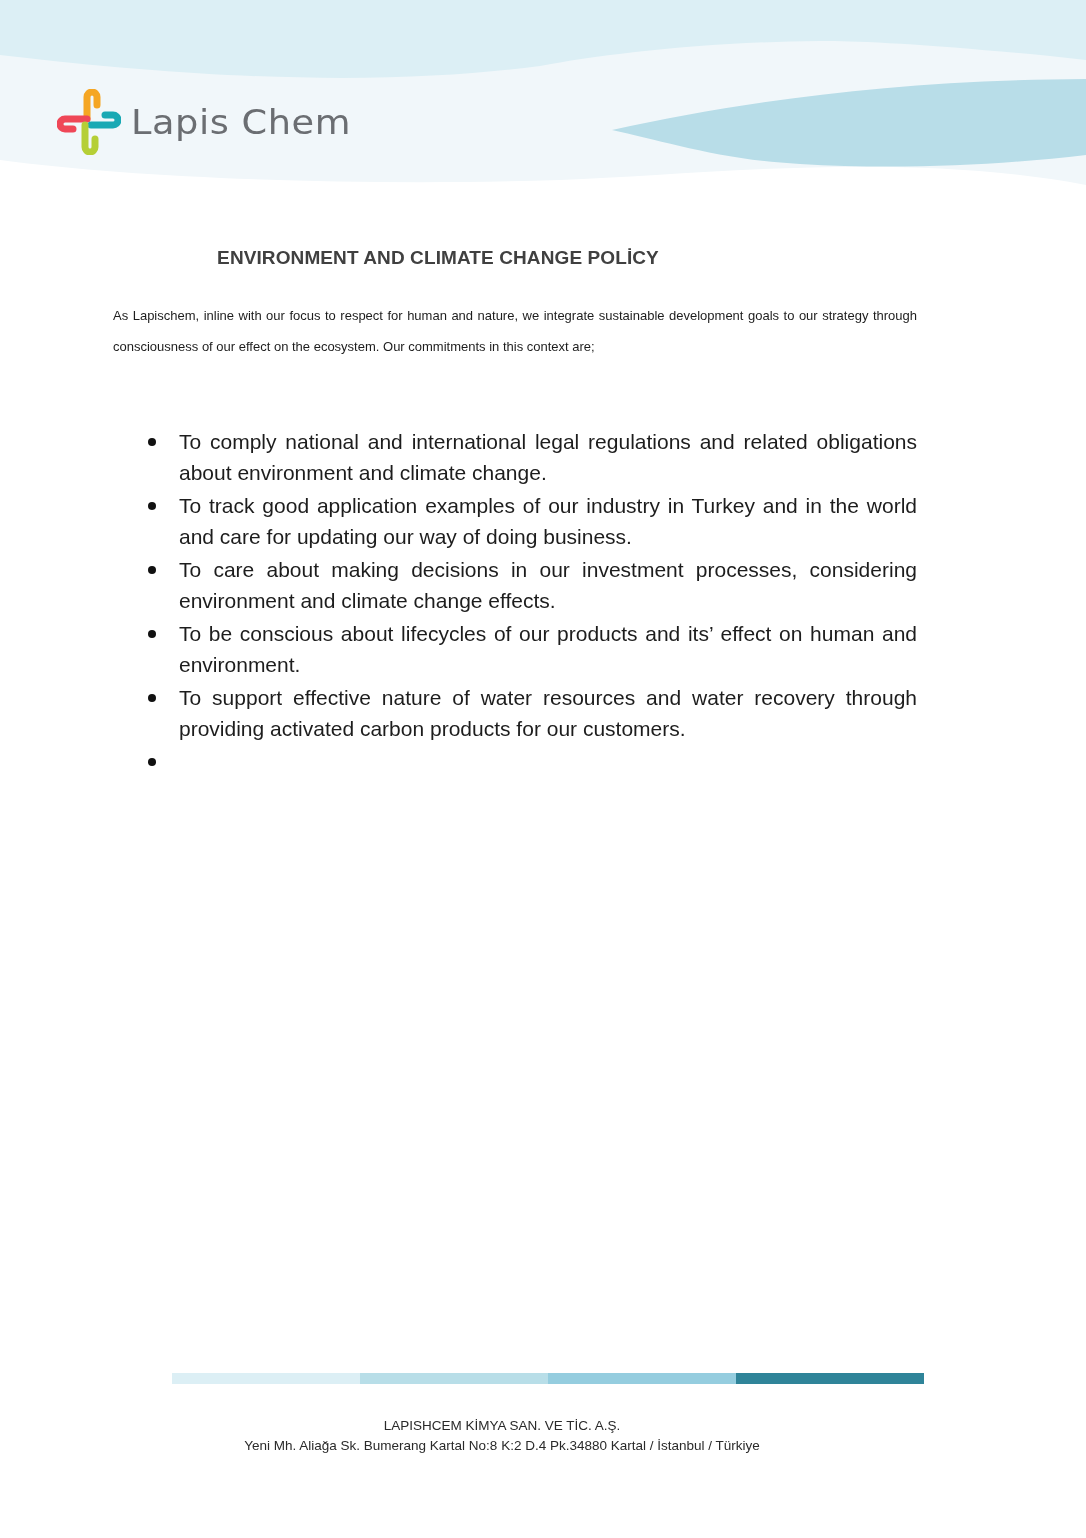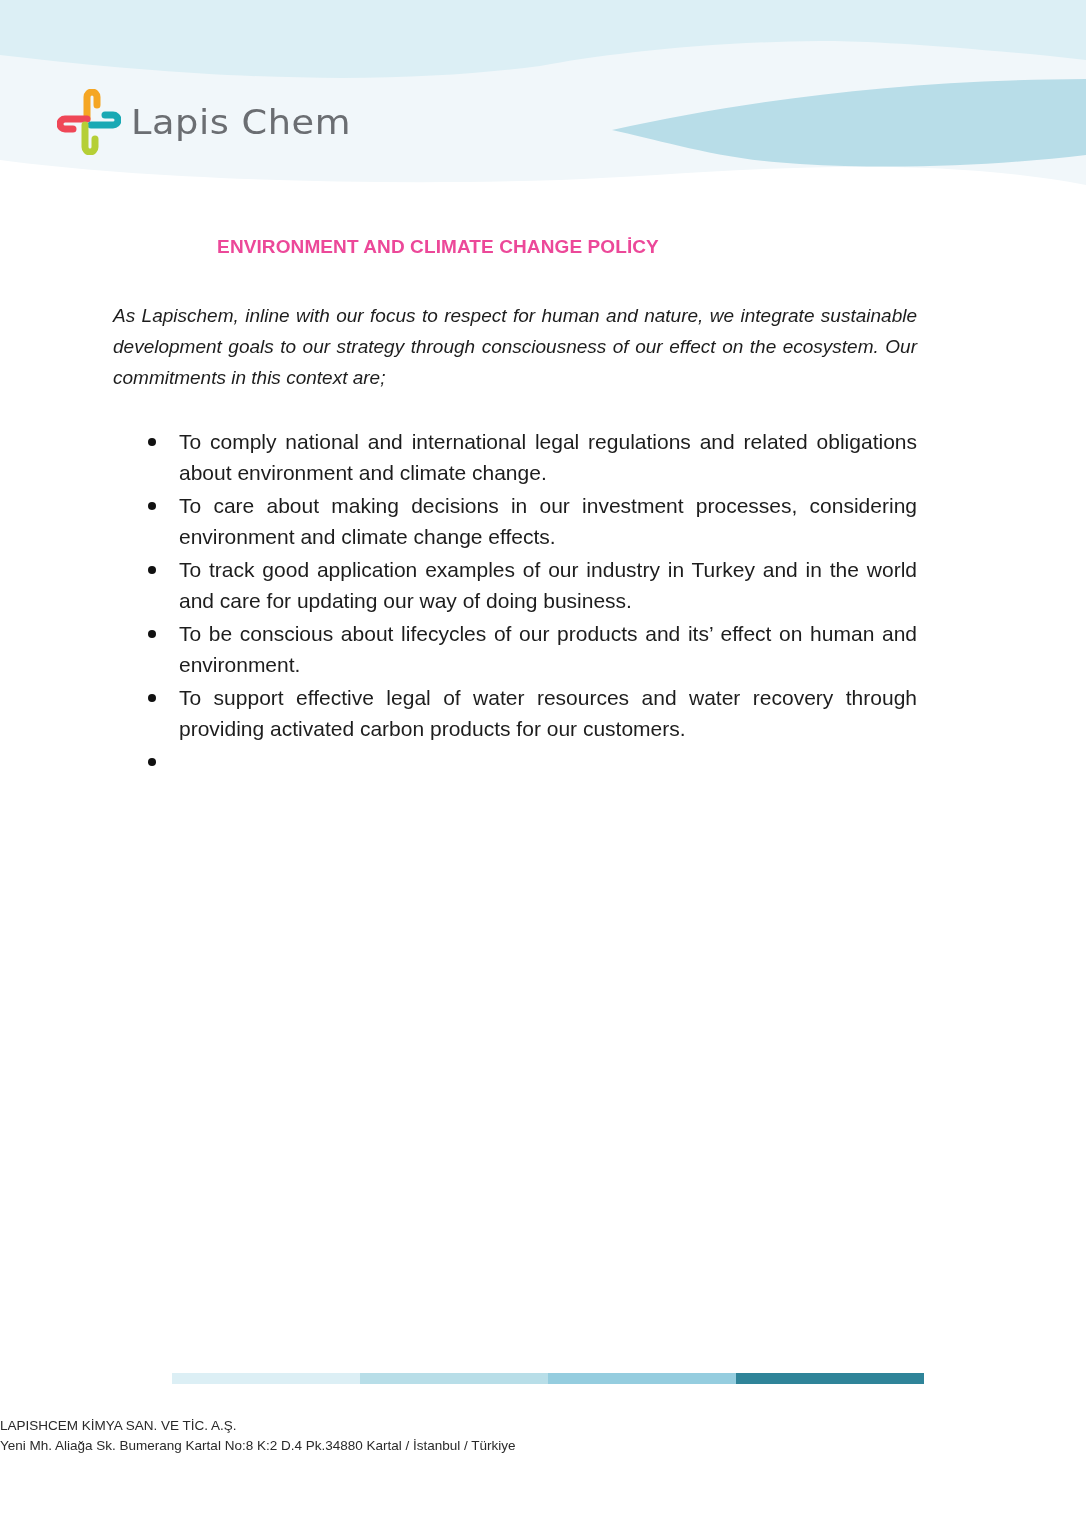--- a/index.html
+++ b/index.html
@@ -2,31 +2,31 @@
 <html><head>
 <meta charset="utf-8">
 <style>
   html, body { margin:0; padding:0; }
   body { width:1086px; height:1538px; background:#ffffff; position:relative; overflow:hidden;
          font-family:"Liberation Sans", sans-serif; color:#1b1b1b; }
   .header-waves { position:absolute; left:0; top:0; width:1086px; height:200px; }
   .logo { position:absolute; left:57px; top:89px; display:flex; align-items:center;justify-content:center; }
   .logo-mark { width:64px; height:66px; }
   .logo-text { font-family:"DejaVu Sans", sans-serif; font-size:34px; color:#6b6e72; margin-left:10px; letter-spacing:0.5px; font-weight:normal; transform:scaleX(1.08); transform-origin:left center; }
-  .title { position:absolute; left:0; width:876px; top:236px; text-align:center; font-weight:bold;
-           font-size:19px; color:#ec4899; letter-spacing:0.1px; }
-  .intro { position:absolute; left:113px; width:804px; top:300px; font-size:19px; line-height:31px;
-           text-align:justify; color:#1d1d1d;font-style:italic; }
+  .title { position:absolute; left:0; width:876px; top:247px; text-align:center; font-weight:bold;
+           font-size:19px; color:#404040; letter-spacing:0.1px; }
+  .intro { position:absolute; left:113px; width:804px; top:300px; font-size:13px; line-height:31px;
+           text-align:justify; color:#1d1d1d; }
   .bullets { position:absolute; left:113px; width:804px; top:426px; margin:0; padding:0; list-style:none; }
   .bullets li { position:relative; padding-left:66px; font-size:21px; line-height:31px; text-align:justify;
                 margin-bottom:2px; color:#1d1d1d; }
   .bullet-dot { position:absolute; left:35px; top:12px; width:8px; height:8px; border-radius:50%; background:#111; }
   .footer-bar { position:absolute; left:172px; top:1373px; width:752px; height:11px; display:flex; }
   .footer-bar div { flex:1; height:100%; }
-  .footer-text { position:absolute; left:0; width:1004px; top:1416px; text-align:left; font-size:13.5px;
+  .footer-text { position:absolute; left:0; width:1004px; top:1416px; text-align:center; font-size:13.5px;
                  line-height:20px; color:#2a2a2a; }
 </style>
 </head>
 <body>
 
 <svg class="header-waves" viewBox="0 0 1086 200" preserveAspectRatio="none">
   <rect x="0" y="0" width="1086" height="200" fill="#ffffff"></rect>
   <path d="M0,0 H1086 V185 C900,150 700,175 560,180 C380,186 150,180 0,160 Z" fill="#f1f7fa"></path>
   <path d="M0,0 H1086 V60 C950,45 850,40 820,41 C700,42 600,55 540,66 C420,82 250,85 0,55 Z" fill="#dceff5"></path>
   <path d="M612,130 C750,100 900,80 1086,79 V155 C1000,165 900,170 800,164 C720,160 660,140 612,130 Z" fill="#b8dde8"></path>
@@ -41,24 +41,24 @@
   </svg>
   <span class="logo-text">Lapis Chem</span>
 </div>
 
 <div class="title">ENVIRONMENT AND CLIMATE CHANGE POLİCY</div>
 
 <p class="intro" style="margin:0;">As Lapischem, inline with our focus to respect for human and nature, we integrate sustainable development goals to our strategy  through consciousness of our effect on the ecosystem. Our commitments in this context are;</p>
 
 <ul class="bullets">
   <li><span class="bullet-dot"></span><span>To comply national and international legal regulations  and related obligations about environment and climate change.</span></li>
+  <li><span class="bullet-dot"></span><span>To track good application examples of our industry in Turkey and in the world and care for  updating our way of doing business.</span></li>
   <li><span class="bullet-dot"></span><span>To care about making decisions in our investment processes, considering environment and climate change effects.</span></li>
-  <li><span class="bullet-dot"></span><span>To track good application examples of our industry in Turkey and in the world and care for  updating our way of doing business.</span></li>
   <li><span class="bullet-dot"></span><span>To be conscious about lifecycles of our products and its’ effect on human and environment.</span></li>
-  <li><span class="bullet-dot"></span><span>To support effective legal of water resources and water recovery  through providing activated carbon products for our customers.</span></li>
+  <li><span class="bullet-dot"></span><span>To support effective nature of water resources and water recovery  through providing activated carbon products for our customers.</span></li>
   <li><span class="bullet-dot"></span></li>
 </ul>
 
 <div class="footer-bar">
   <div style="background:#dceff5"></div>
   <div style="background:#b8dee8"></div>
   <div style="background:#95cddf"></div>
   <div style="background:#2f8499"></div>
 </div>
 

